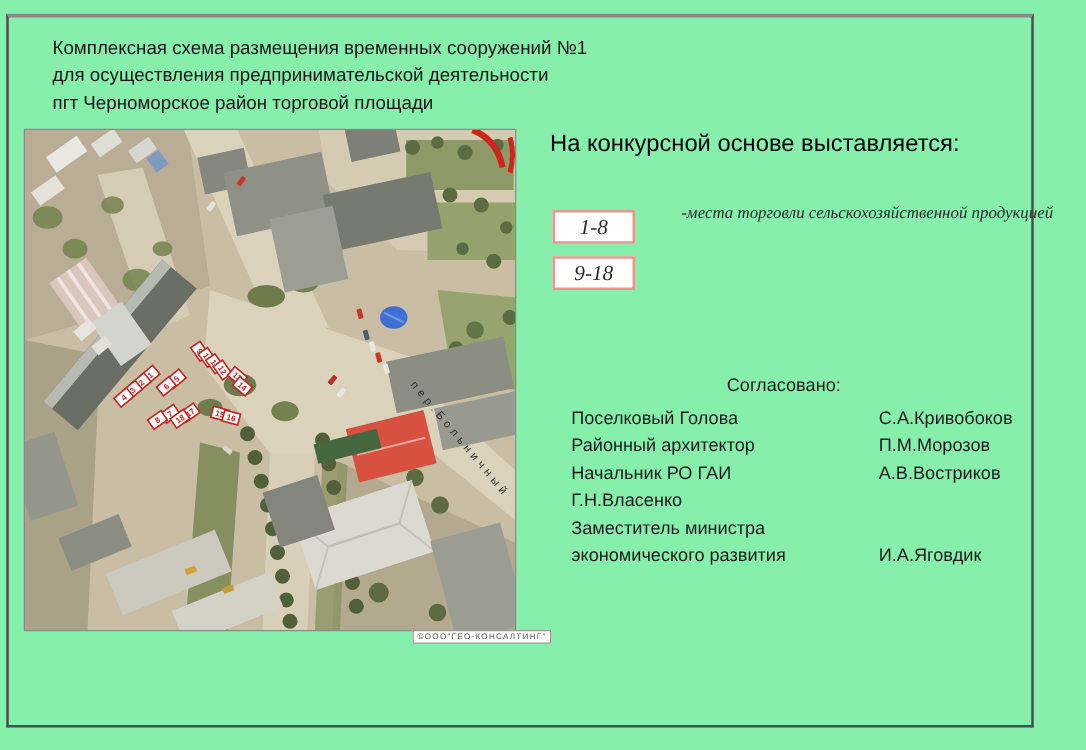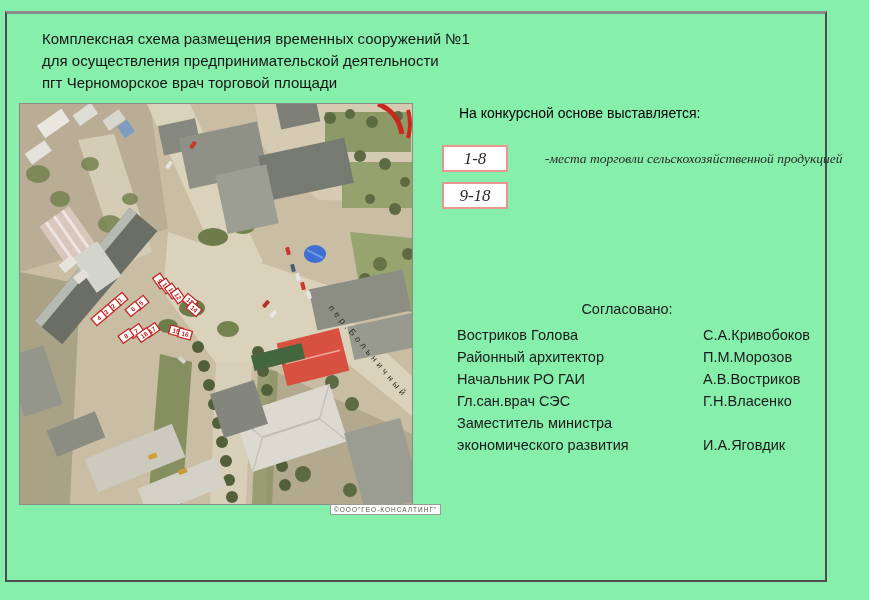--- a/index.html
+++ b/index.html
@@ -6,48 +6,48 @@
   #page{position:relative;width:869px;height:600px;background:#86efac;overflow:hidden;
         font-family:"Liberation Sans",sans-serif;color:#1a1a1a;}
   #frame{position:absolute;left:5px;top:11px;width:818px;height:566px;
          border:2px solid #4d4d4d;border-top:3px solid #8a8a8a;}
   #title{position:absolute;left:42px;top:28px;font-size:15px;line-height:22px;color:#151515;}
   #map-wrap{position:absolute;left:19px;top:103px;width:392px;height:400px;border:1px solid #8a8a86;}
   #map-wrap svg{display:block;}
   #watermark{position:absolute;left:330px;top:504px;background:#fdfdfb;border:1px solid #999;
              font-size:6.5px;letter-spacing:1px;color:#555;padding:1px 3px;white-space:nowrap;}
   #legend{position:absolute;left:440px;top:105px;width:390px;}
-  #legend-header{font-size:14px;color:#000;margin-left:19px;}
+  #legend-header{font-size:19px;color:#000;}
   .legend-row{position:absolute;left:2px;display:flex;align-items:center;}
   .legend-row.r0{top:40px;}
   .legend-row.r1{top:77px;align-items:flex-end;}
   .legend-box{width:62px;height:23px;border:2px solid #e8968e;background:#fff;
               display:flex;align-items:center;justify-content:center;
-              font-family:"Liberation Serif",serif;font-style:italic;font-size:17px;color:#2a2a2a;}
+              font-family:"Liberation Serif",serif;font-style:italic;font-size:17px;color:#2a2a2a;margin-top:23px;}
   .legend-desc{margin-left:37px;font-family:"Liberation Serif",serif;font-style:italic;
                font-size:13.5px;color:#2a2a2a;white-space:nowrap;}
   #approvals{position:absolute;left:457px;top:301px;width:360px;}
   #approvals-header{text-align:center;width:340px;font-size:14.5px;margin-bottom:7px;}
   .approval-row{display:flex;height:22px;font-size:14.5px;line-height:22px;}
   .approval-title{width:246px;white-space:nowrap;}
   .approval-name{white-space:nowrap;}
   #footer{position:absolute;left:23px;top:549px;font-size:14.5px;}
   #footer .name{position:absolute;left:210px;top:0;white-space:nowrap;}
   #footer .label{white-space:nowrap;}
 </style>
 </head>
 <body>
 
 <div id="page">
   <div id="frame"></div>
 
   <div id="title">
       <div>Комплексная схема размещения временных сооружений №1</div>
       <div>для осуществления предпринимательской деятельности</div>
-      <div>пгт Черноморское врач торговой площади</div>
+      <div>пгт Черноморское район торговой площади</div>
     </div>
 
   <div id="map-wrap">
     <svg width="392" height="400" viewBox="0 0 392 400">
 
       <g>
         <rect x="0" y="0" width="392" height="400" fill="#c9bda4"></rect>
         <polygon points="0,0 130,0 148,125 0,168" fill="#b9ae95"></polygon>
         <polygon points="250,265 392,330 392,400 246,400" fill="#b3a98f"></polygon>
         <polygon points="0,168 60,180 50,400 0,400" fill="#a9a287"></polygon>
@@ -270,33 +270,32 @@
     </div>
     <div class="legend-row r1">
       <div class="legend-box">9-18</div>
     </div>
   </div>
 
   <div id="approvals">
     <div id="approvals-header">Согласовано:</div>
     <div id="approval-rows">
         <div class="approval-row">
-          <span class="approval-title">Востриков Голова</span>
+          <span class="approval-title">Поселковый Голова</span>
           <span class="approval-name">С.А.Кривобоков</span>
         </div>
         <div class="approval-row">
           <span class="approval-title">Районный архитектор</span>
           <span class="approval-name">П.М.Морозов</span>
         </div>
         <div class="approval-row">
           <span class="approval-title">Начальник РО ГАИ</span>
           <span class="approval-name">А.В.Востриков</span>
         </div>
         <div class="approval-row">
-          <span class="approval-title">Гл.сан.врач СЭС</span>
           <span class="approval-name">Г.Н.Власенко</span>
         </div>
         <div class="approval-row">
           <span class="approval-title">Заместитель министра</span>
           <span class="approval-name"></span>
         </div>
         <div class="approval-row">
           <span class="approval-title">экономического развития</span>
           <span class="approval-name">И.А.Яговдик</span>
         </div>

